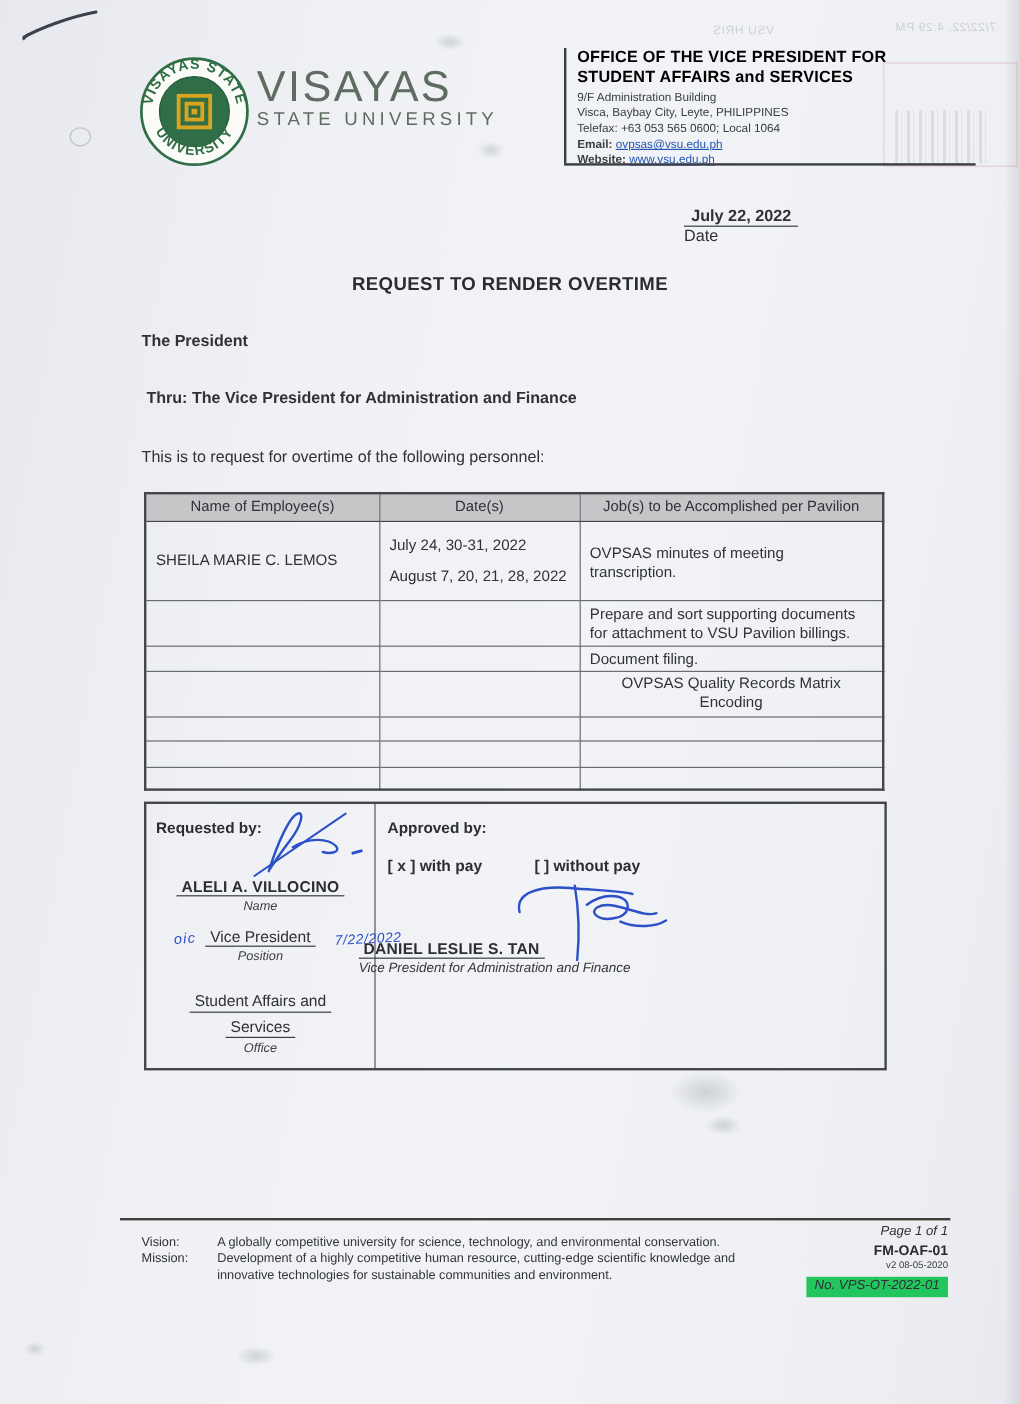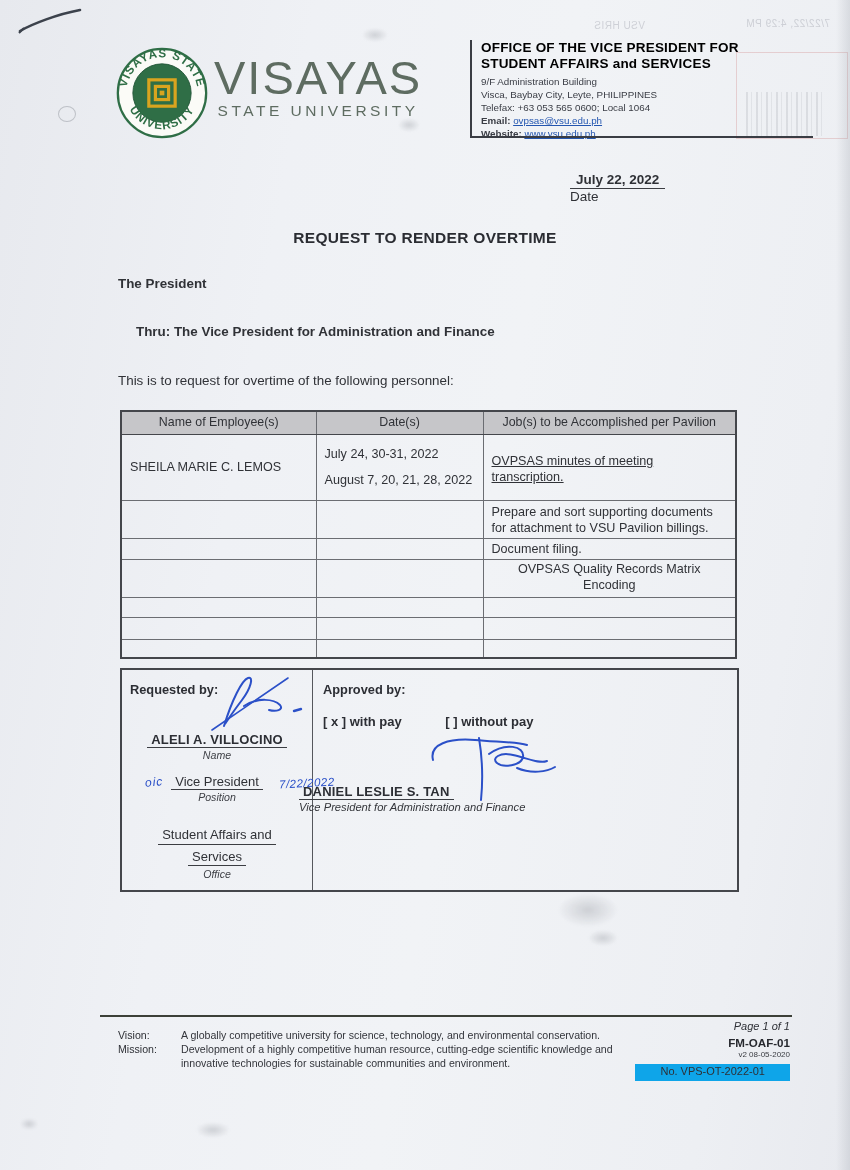--- a/index.html
+++ b/index.html
@@ -4,21 +4,21 @@
 <style>
   html,body{margin:0;padding:0;}
   body{
     width:850px;height:1170px;position:relative;overflow:hidden;
     font-family:"Liberation Sans","DejaVu Sans",sans-serif;
     background:linear-gradient(100deg,#e7e9ee 0%,#eff1f5 30%,#f1f3f6 55%,#edeff3 85%,#e8eaef 100%);
     color:#35373c;
   }
   .abs{position:absolute;}
   
-  .wordmark-main{font-size:47px;letter-spacing:2px;color:#5e6c61;font-weight:400;line-height:1;}
+  .wordmark-main{font-size:36px;letter-spacing:2px;color:#5e6c61;font-weight:400;line-height:1;}
   .wordmark-sub{font-size:15.5px;letter-spacing:3.5px;color:#5e6c61;margin-top:1px;text-align:center;}
   .office-vline{width:2px;background:#3a3d44;}
   .office-hline{height:2px;background:#3a3d44;}
   .office-block{width:300px;line-height:1.18;}
   .office-title{font-size:13.5px;font-weight:bold;color:#000000;letter-spacing:.2px;}
   .office-detail{font-size:9.8px;color:#3a3d45;line-height:1.33;margin-top:3px;}
   .office-detail .lbl{font-weight:bold;}
   a.doclink{color:#2456b0;text-decoration:underline;cursor:pointer;}
   
   .date-wrap{text-align:left;font-size:13.5px;color:#2f3136;}
@@ -48,21 +48,21 @@
   .approved-pos{font-size:11.2px;font-style:italic;color:#33353a;margin-top:1px;}
   .sigsvg{position:absolute;pointer-events:none;}
   
   .footer-line{height:2px;background:#3c4038;}
   .fo-label{font-size:10.6px;font-weight:normal;color:#2e3036;line-height:1.35;text-align:right;}
   .fo-text{font-size:10.6px;color:#33353b;line-height:1.35;width:448px;}
   .fo-right{width:160px;text-align:right;line-height:1.25;}
   .fo-page{font-size:11px;font-style:italic;color:#2e3036;}
   .fo-code{font-size:11.6px;font-weight:bold;color:#26282e;margin-top:2px;}
   .fo-ver{font-size:8px;color:#3a3c42;}
-  .fo-no{display:inline-block;background:#0ea5e9;font-size:11px;color:#2e3036;padding:1px 25px 2px;margin-top:3px;}
+  .fo-no{display:inline-block;background:#22c55e;font-size:11px;font-style:italic;color:#2e3036;padding:1px 7px 2px;margin-top:3px;}
   
   .artifact{pointer-events:none;}
   .bleed{transform:scaleX(-1);color:rgba(125,130,142,.30);font-size:10px;letter-spacing:.5px;}
   .barcode{background:repeating-linear-gradient(90deg,rgba(110,115,125,.35) 0 2px,transparent 2px 5px,rgba(110,115,125,.25) 5px 6px,transparent 6px 10px);opacity:.45;}
   .pinkbox{border:1.5px solid rgba(205,125,125,.30);}
   .smudge{border-radius:50%;background:radial-gradient(closest-side,rgba(120,124,132,.28),rgba(120,124,132,0));filter:blur(1px);}
   .edge-shade{background:linear-gradient(90deg,rgba(150,155,165,0),rgba(150,155,165,.25));}
 </style>
 </head>
 <body>
@@ -123,21 +123,21 @@
 </div>
 <div class="abs office-hline" style="left:470px;top:136px;width:343px;"></div>
 
 <div class="abs date-wrap" style="left:570px;top:172px;width:120px;">
   <span class="date-val">July 22, 2022</span>
   <div>Date</div>
 </div>
 
 <div class="abs doc-title" style="left:0;top:229px;">REQUEST TO RENDER OVERTIME</div>
 <div class="abs body-line b" style="left:118px;top:276px;">The President</div>
-<div class="abs body-line b" style="left:136px;top:324px;">Thru: The Vice President for Administration and Finance</div>
+<div class="abs body-line b" style="left:122px;top:324px;">Thru: The Vice President for Administration and Finance</div>
 <div class="abs body-line" style="left:118px;top:373px;">This is to request for overtime of the following personnel:</div>
 
 <table class="ot abs" style="left:120px;top:410px;">
   <colgroup>
       <col style="width:195px">
       <col style="width:167px">
       <col style="width:253px">
     </colgroup>
   <thead>
     <tr style="height:20px;">
@@ -146,21 +146,21 @@
       <td>Job(s) to be Accomplished per Pavilion</td>
     </tr>
   </thead>
   <tbody>
     <tr style="height:66px;">
       <td>SHEILA MARIE C. LEMOS</td>
       <td class="dates">
         <div>July 24, 30-31, 2022</div>
         <div>August 7, 20, 21, 28, 2022</div>
       </td>
-      <td class="top" style="line-height:1.3;padding-top:6px;text-decoration:underline;">OVPSAS minutes of meeting transcription.</td>
+      <td class="top" style="line-height:1.3;padding-top:6px;">OVPSAS minutes of meeting transcription.</td>
     </tr>
     <tr style="height:38px;">
       <td></td>
       <td></td>
       <td class="top" style="line-height:1.28;padding-top:3px;">Prepare and sort supporting documents for attachment to VSU Pavilion billings.</td>
     </tr>
     <tr style="height:21px;">
       <td></td>
       <td></td>
       <td class="top" style="padding-top:2px;">Document filing.</td>

